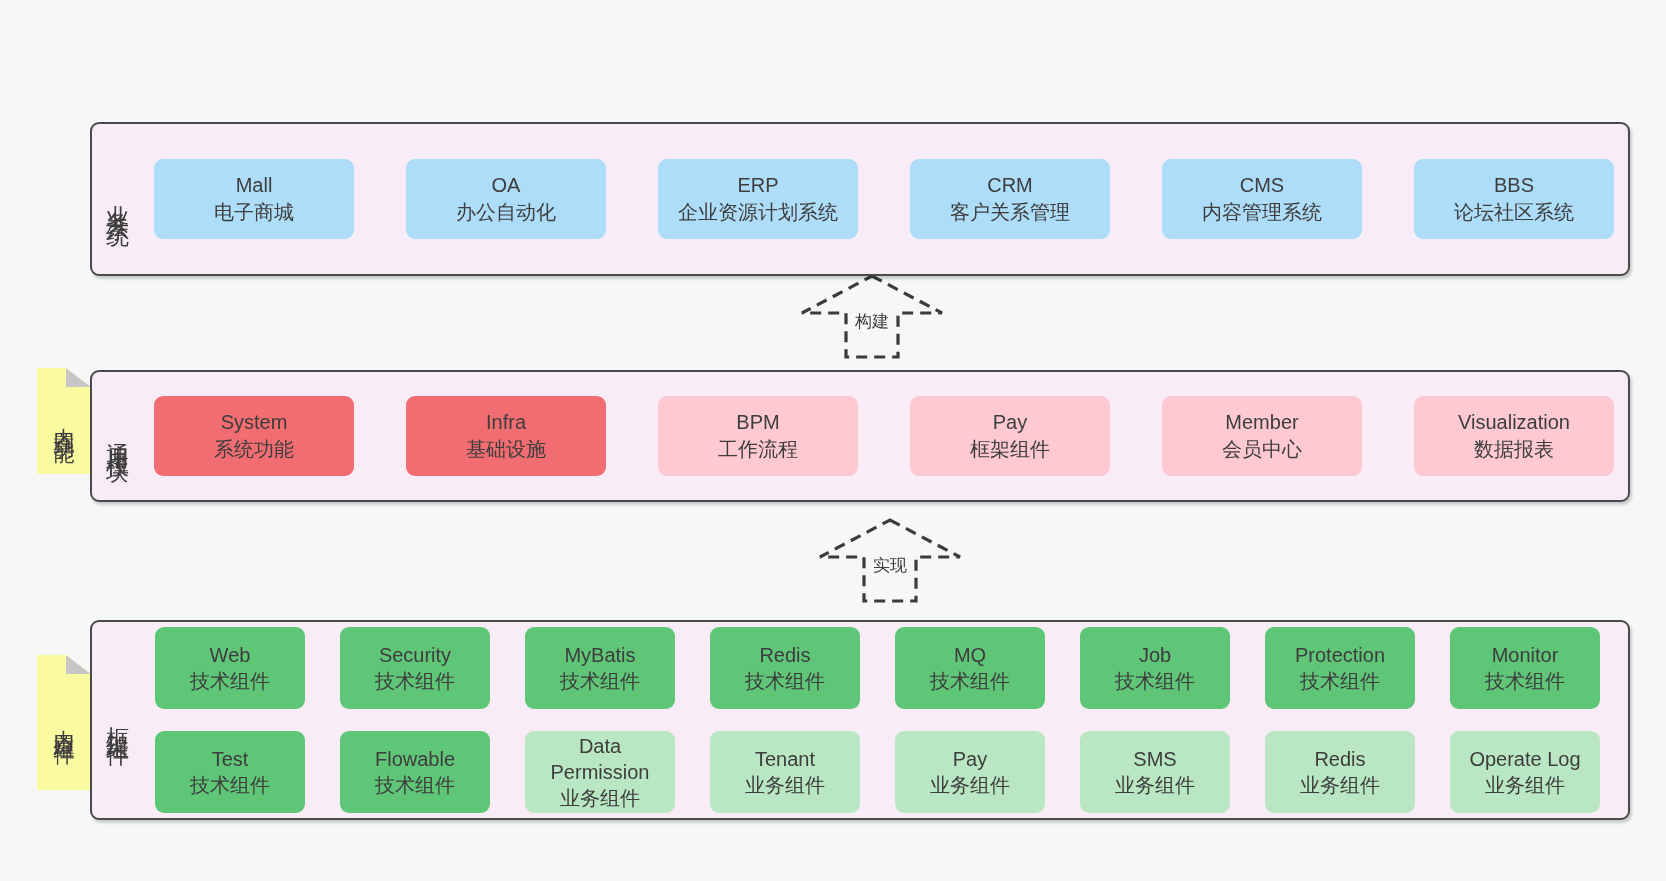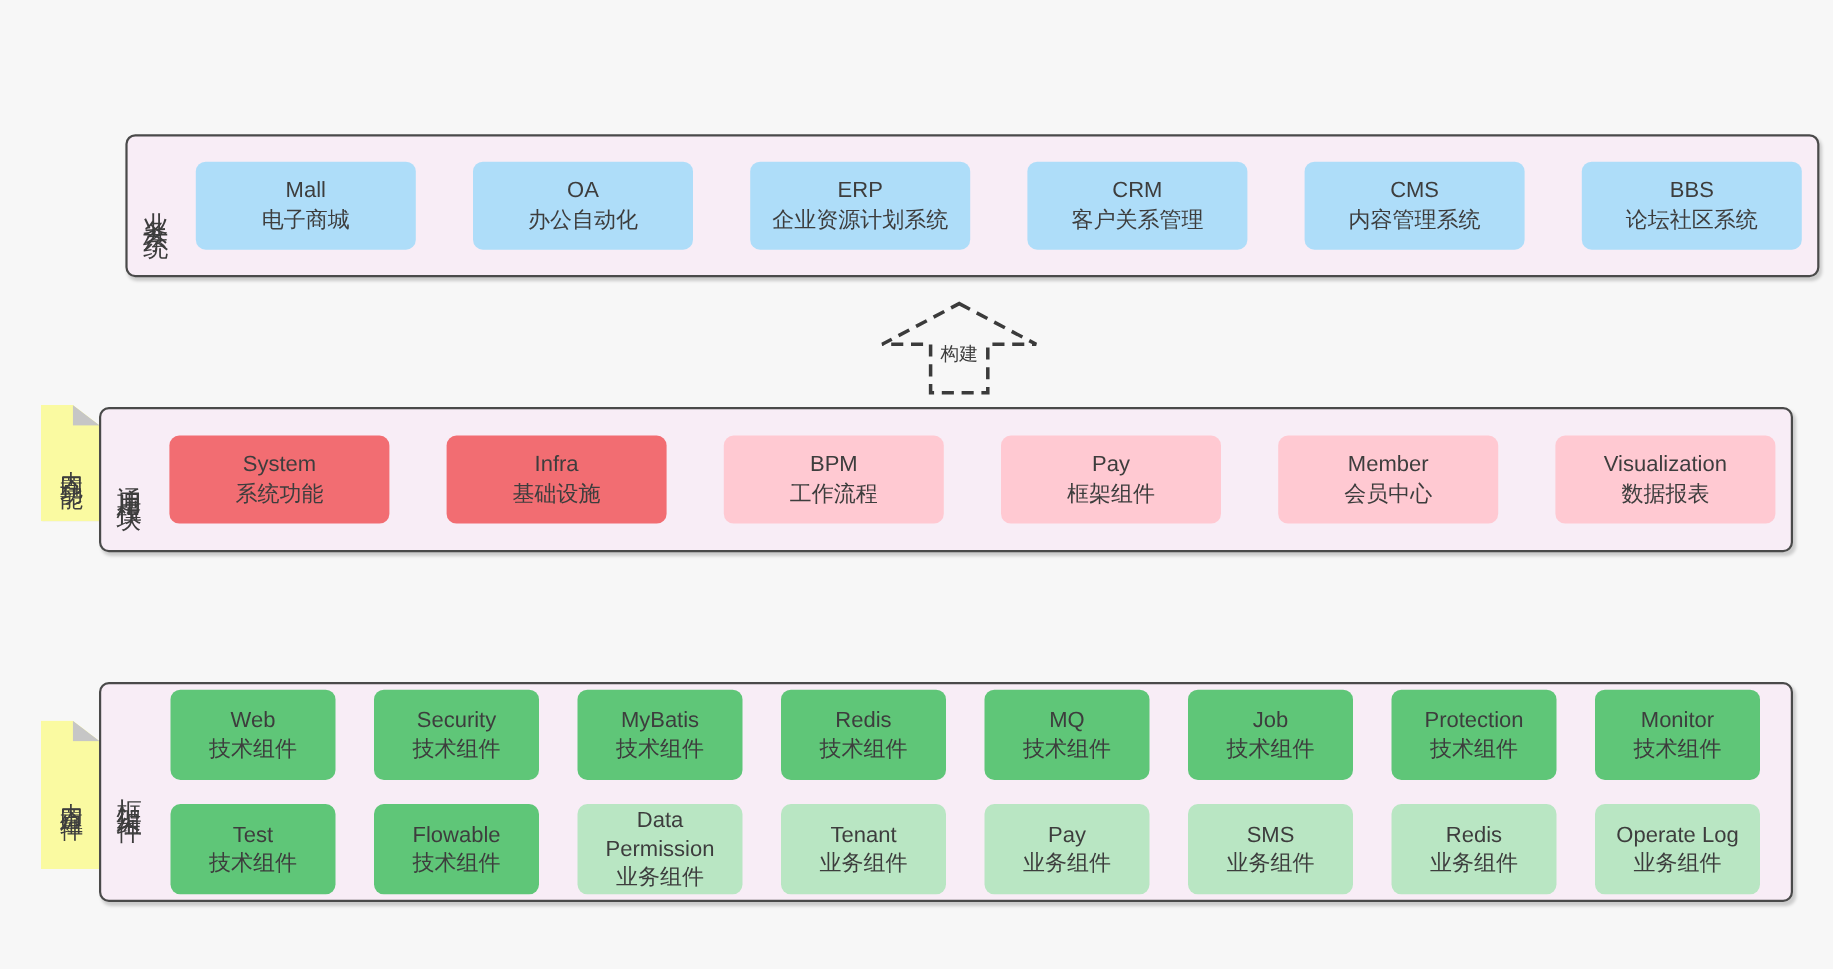--- a/index.html
+++ b/index.html
@@ -11,21 +11,21 @@
   }
   .stage{position:relative;width:1666px;height:881px;}
 
   
   .panel{
     position:absolute;left:90px;width:1540px;
     background:#f8edf6;border:2px solid #4a4a4a;border-radius:9px;
     box-shadow:2px 3px 3px rgba(0,0,0,.18);
     box-sizing:border-box;z-index:2;
   }
-  #sec-business{top:122px;height:130px;margin-left:24px;}
+  #sec-business{top:122px;height:154px;}
   #sec-modules{top:370px;height:132px;}
   #sec-components{top:620px;height:200px;}
 
   .side-label{
     position:absolute;left:11px;top:50%;transform:translateY(-50%);
     writing-mode:vertical-rl;text-orientation:upright;
     font-size:23px;letter-spacing:6px;color:#3d3d3d;white-space:nowrap;
   }
 
   .rows{
@@ -159,20 +159,26 @@
             <div class="s">会员中心</div>
           </div>
           <div class="box v-pink">
             <div class="t">Visualization</div>
             <div class="s">数据报表</div>
           </div>
         </div>
       </div>
   </section>
 
+  <div class="up-arrow" id="arrow-1">
+    <svg viewBox="0 0 160 90">
+      <path d="M80 5 L150 42 L106 42 L106 86 L54 86 L54 42 L10 42 Z" fill="none" stroke="#3b3b3b" stroke-width="3.2" stroke-dasharray="11 7"></path>
+    </svg>
+    <span class="arrow-label">实现</span>
+  </div>
 
   <section class="panel" id="sec-components">
     <span class="side-label">框架组件</span>
     <div class="rows">
         <div class="row">
           <div class="box v-gdark">
             <div class="t">Web</div>
             <div class="s">技术组件</div>
           </div>
           <div class="box v-gdark">

